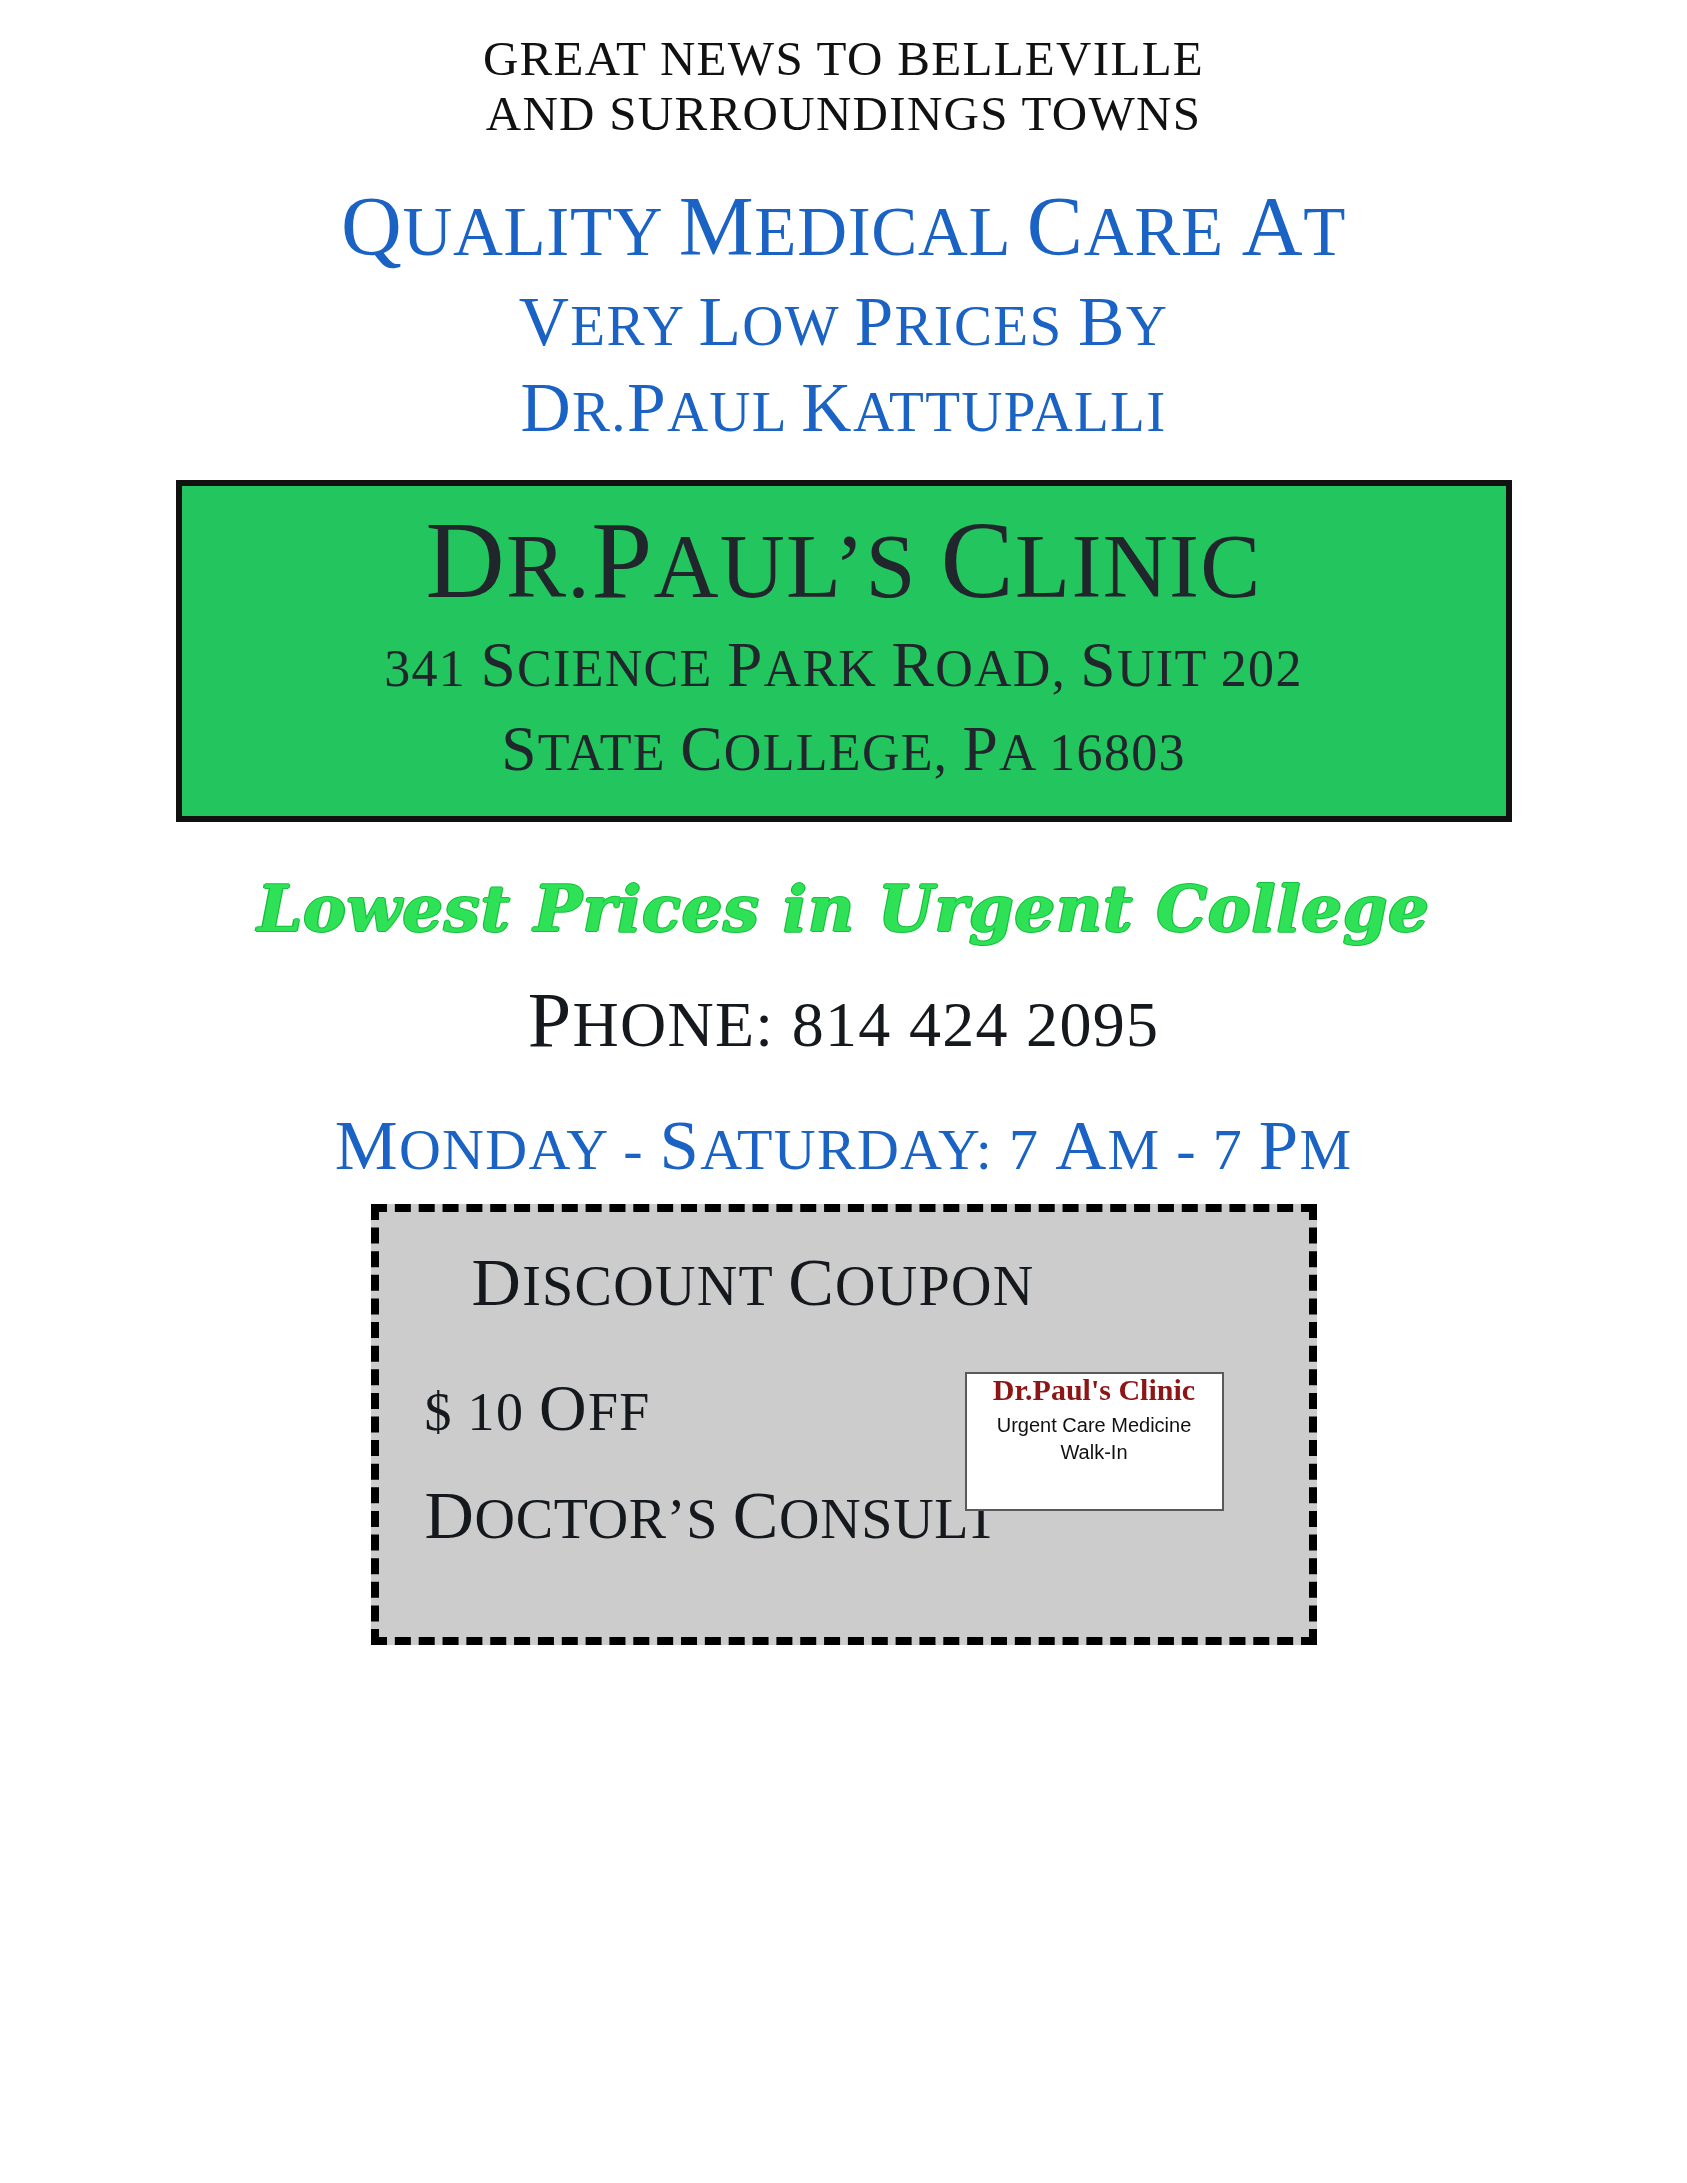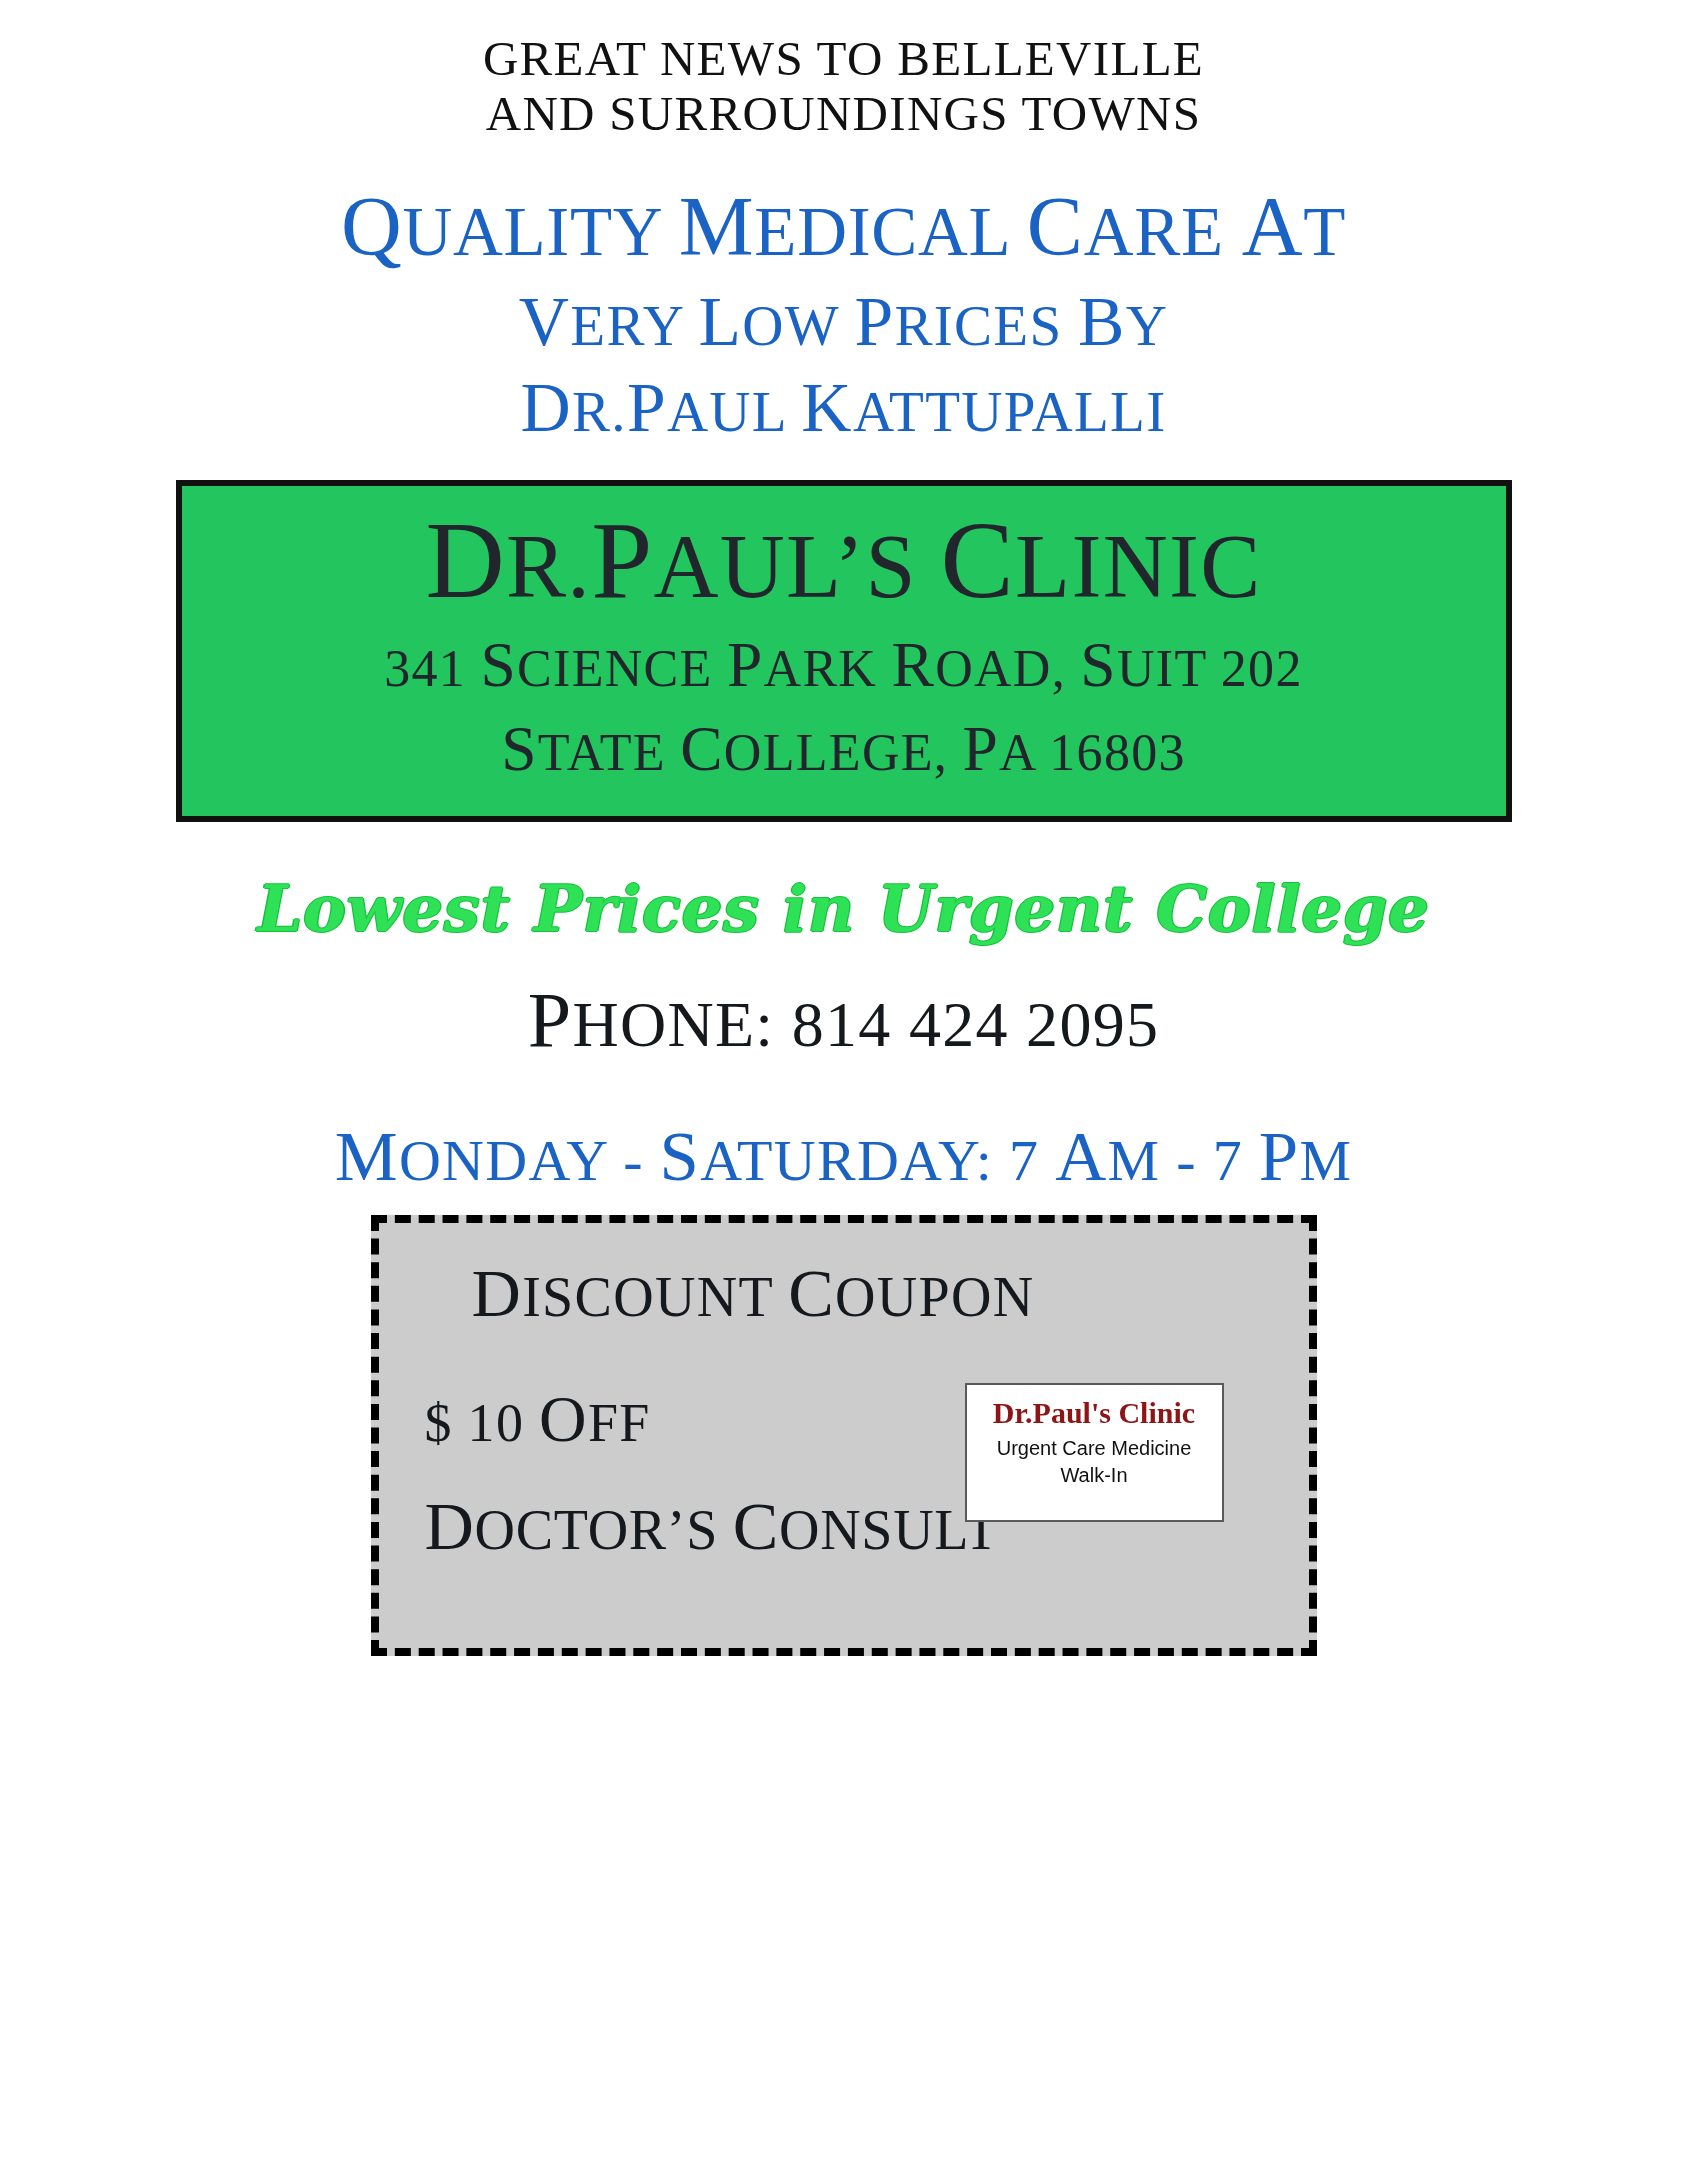--- a/index.html
+++ b/index.html
@@ -123,21 +123,21 @@
     margin-top: 29px;
     font-size: 64px;
     letter-spacing: 1.3px;
     color: #15191d;
     white-space: nowrap;
   }
 
   
   .hours {
     text-align: center;
-    margin-top: 51px;
+    margin-top: 40px;
     font-size: 58px;
     letter-spacing: 1.3px;
     color: #1a63c4;
     white-space: nowrap;
   }
 
   
   .website {
     text-align: center;
     margin-top: 64px;
@@ -187,21 +187,20 @@
   .logo-card {
     position: absolute;
     right: 85px;
     top: 160px;
     width: 259px;
     height: 139px;
     background: #ffffff;
     border: 2px solid #5a5a5a;
     box-sizing: border-box;
     text-align: center;
-    padding-top: 12px;
   }
   .logo-title {
     font-family: "Liberation Serif", serif;
     font-weight: bold;
     font-size: 30px;
     color: #8d1515;
     line-height: 1.05;
     white-space: nowrap;
   }
   .logo-sub1 {

